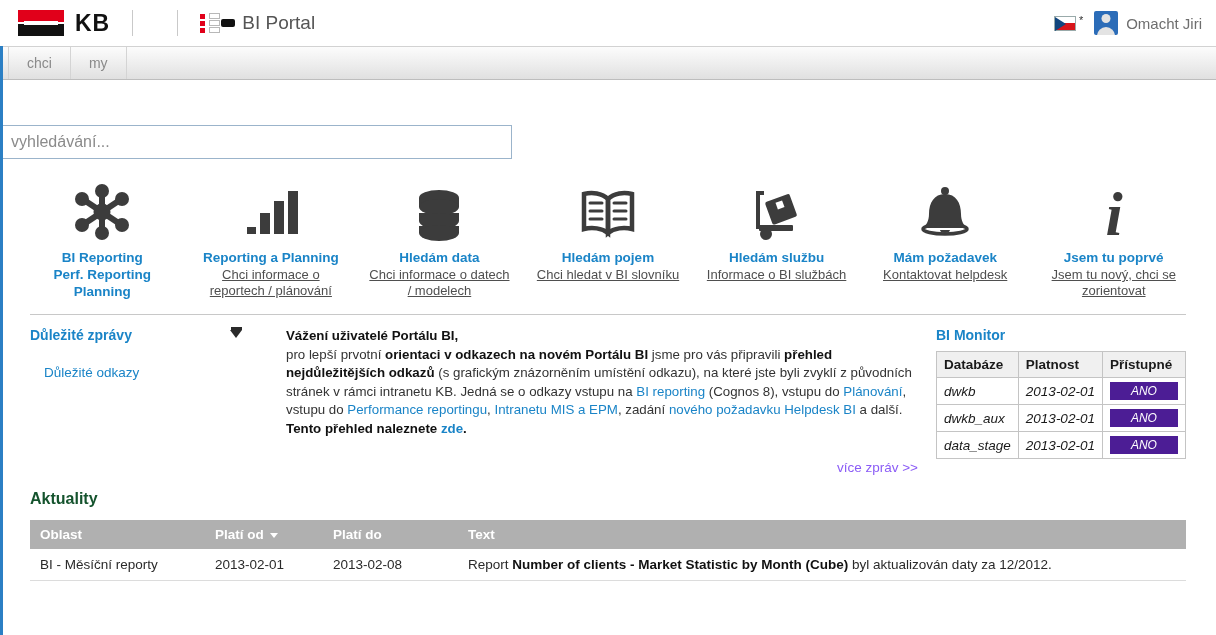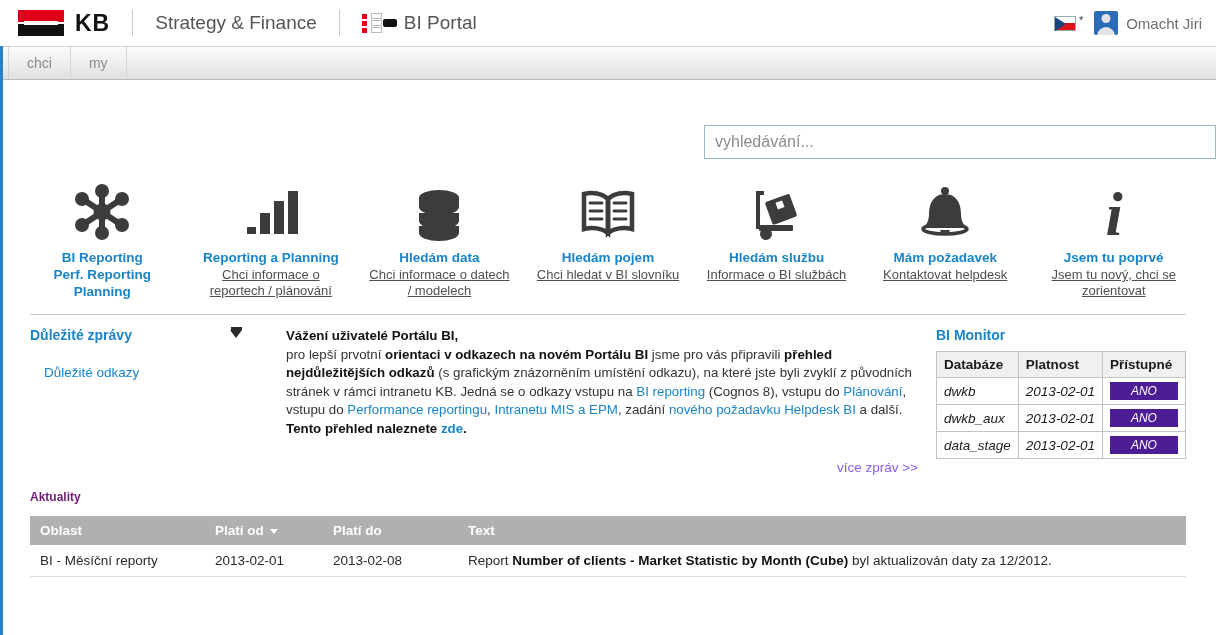--- a/index.html
+++ b/index.html
@@ -71,21 +71,21 @@
     border-left:1px solid #d4d4d4;
     border-right:1px solid #d4d4d4;
     cursor:pointer;
   }
   .menutab + .menutab { border-left:none; }
 
   
   .leftrail { position:absolute; left:0; top:46px; width:3px; height:589px; background:#2b7fc4; }
 
   
-  .search-wrap { display:flex; justify-content:flex-end; padding-top:45px;padding-left:28px; }
+  .search-wrap { display:flex; justify-content:flex-start; padding-top:45px; }
   .search-input {
     width: 512px; height: 34px;
     border: 1px solid #9bb4cb;
     padding: 0 10px;
     font-size: 16px; color:#8b8b8b;
     font-family:"Liberation Sans", sans-serif;
     outline:none; background:#fff;
   }
   .search-input::placeholder { color:#8b8b8b; }
 
@@ -153,21 +153,21 @@
     font-size:13.5px; color:#1a1a1a; white-space:nowrap;font-style:italic;
   }
   td.cell-badge { padding:4px 6px; text-align:center; }
   .badge-ano {
     display:block; background:#4c1d95; color:#fff;
     font-size:12px; text-align:center; padding:2px 0; min-width:68px;
   }
 
   
   .akt-wrap { padding: 14px 30px 0 30px; }
-  .akt-head { color:#701a75; font-size:12px; font-weight:bold; margin-bottom:12px; }
+  .akt-head { color:#14532d; font-size:16px; font-weight:bold; margin-bottom:12px; }
   table.akt { border-collapse:collapse; width:100%; }
   table.akt th {
     background:#b0b0b0; color:#ffffff; font-size:13.5px; font-weight:bold;
     text-align:left; padding:7px 10px; white-space:nowrap;
   }
   table.akt td {
     border-bottom:1px solid #dcdcdc; font-size:13.5px; color:#2a2a2a;
     padding:8px 10px; vertical-align:top;
   }
   table.akt td b { color:#111; }
@@ -185,21 +185,20 @@
 
 <div class="topbar">
   <div class="kb-logo">
     <div class="kb-top"></div>
     <div class="kb-bot"></div>
     <div class="kb-bar"></div>
   </div>
   <span class="kb-word">KB</span>
 
   <div class="vsep"></div>
-  <span class="hdr-title">Strategy &amp; Finance</span>
 
   <div class="vsep"></div>
   <span class="portal-icon">
     <span class="pdot" style="top:3px"></span>
     <span class="pdot" style="top:10px"></span>
     <span class="pdot" style="top:17px"></span>
     <span class="pbox" style="top:2px"></span>
     <span class="pbox" style="top:9px"></span>
     <span class="pbox" style="top:16px"></span>
     <span class="pblk"></span>

